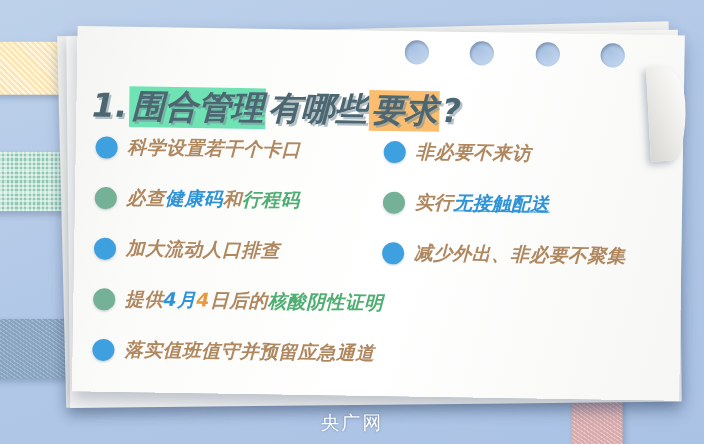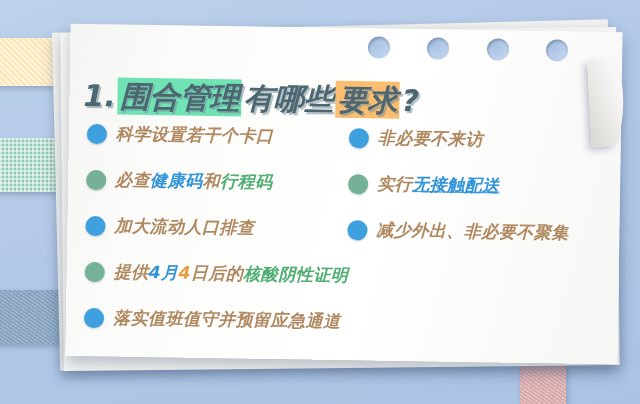--- a/index.html
+++ b/index.html
@@ -297,14 +297,15 @@
       </div>
 
       <div class="row r3b">
         <span class="bullet b-blue"></span>
         <span class="txt"><span class="c-brown">减少外出、非必要不聚集</span></span>
       </div>
 
     </div>
   </div>
 
+  <div class="watermark">央广网</div>
 
 </div>
 
 </body></html>

